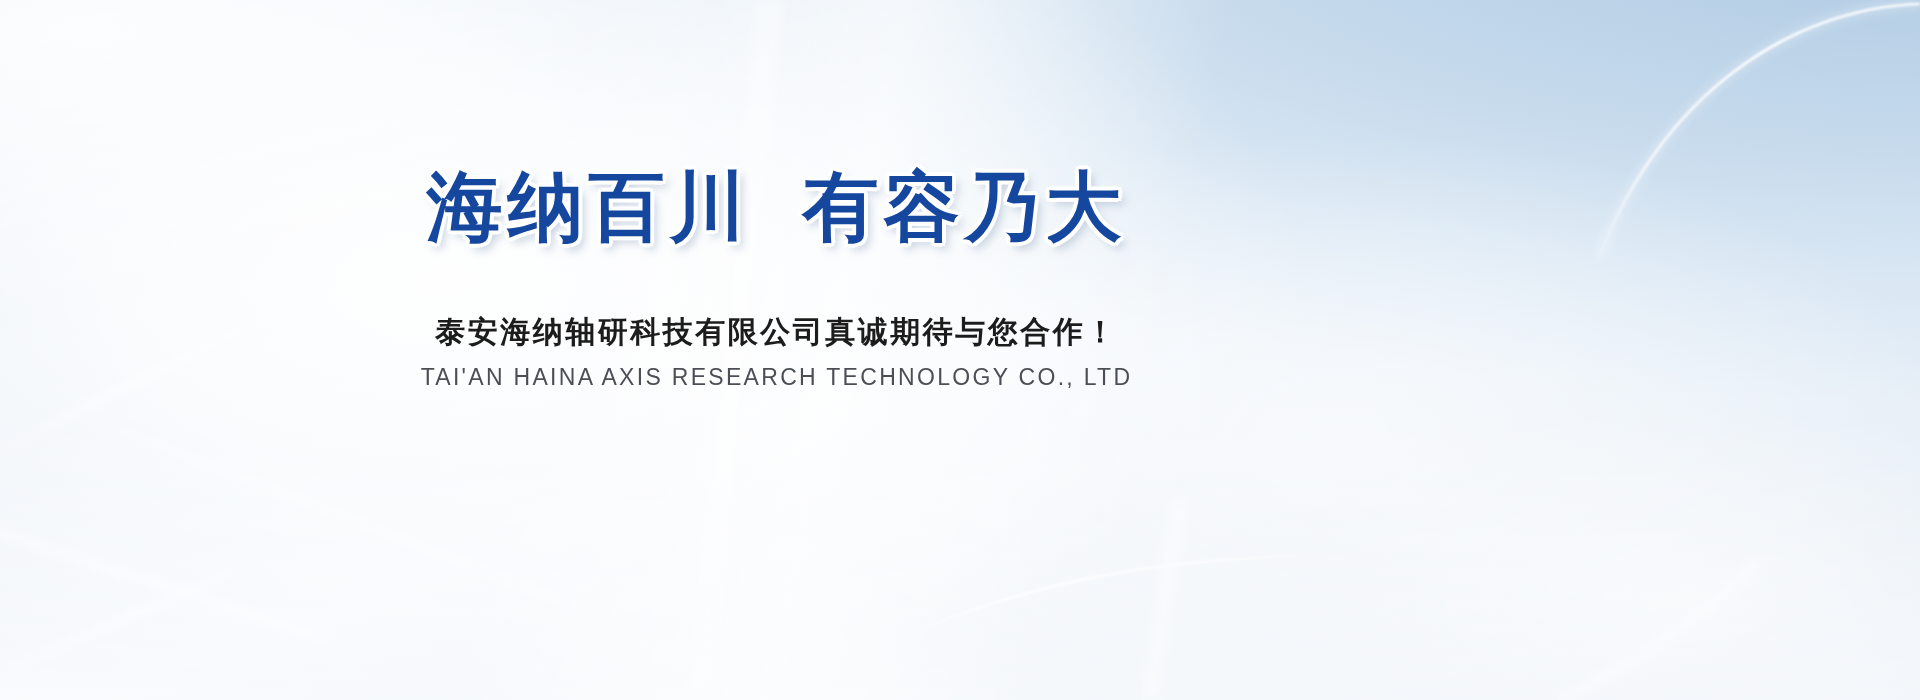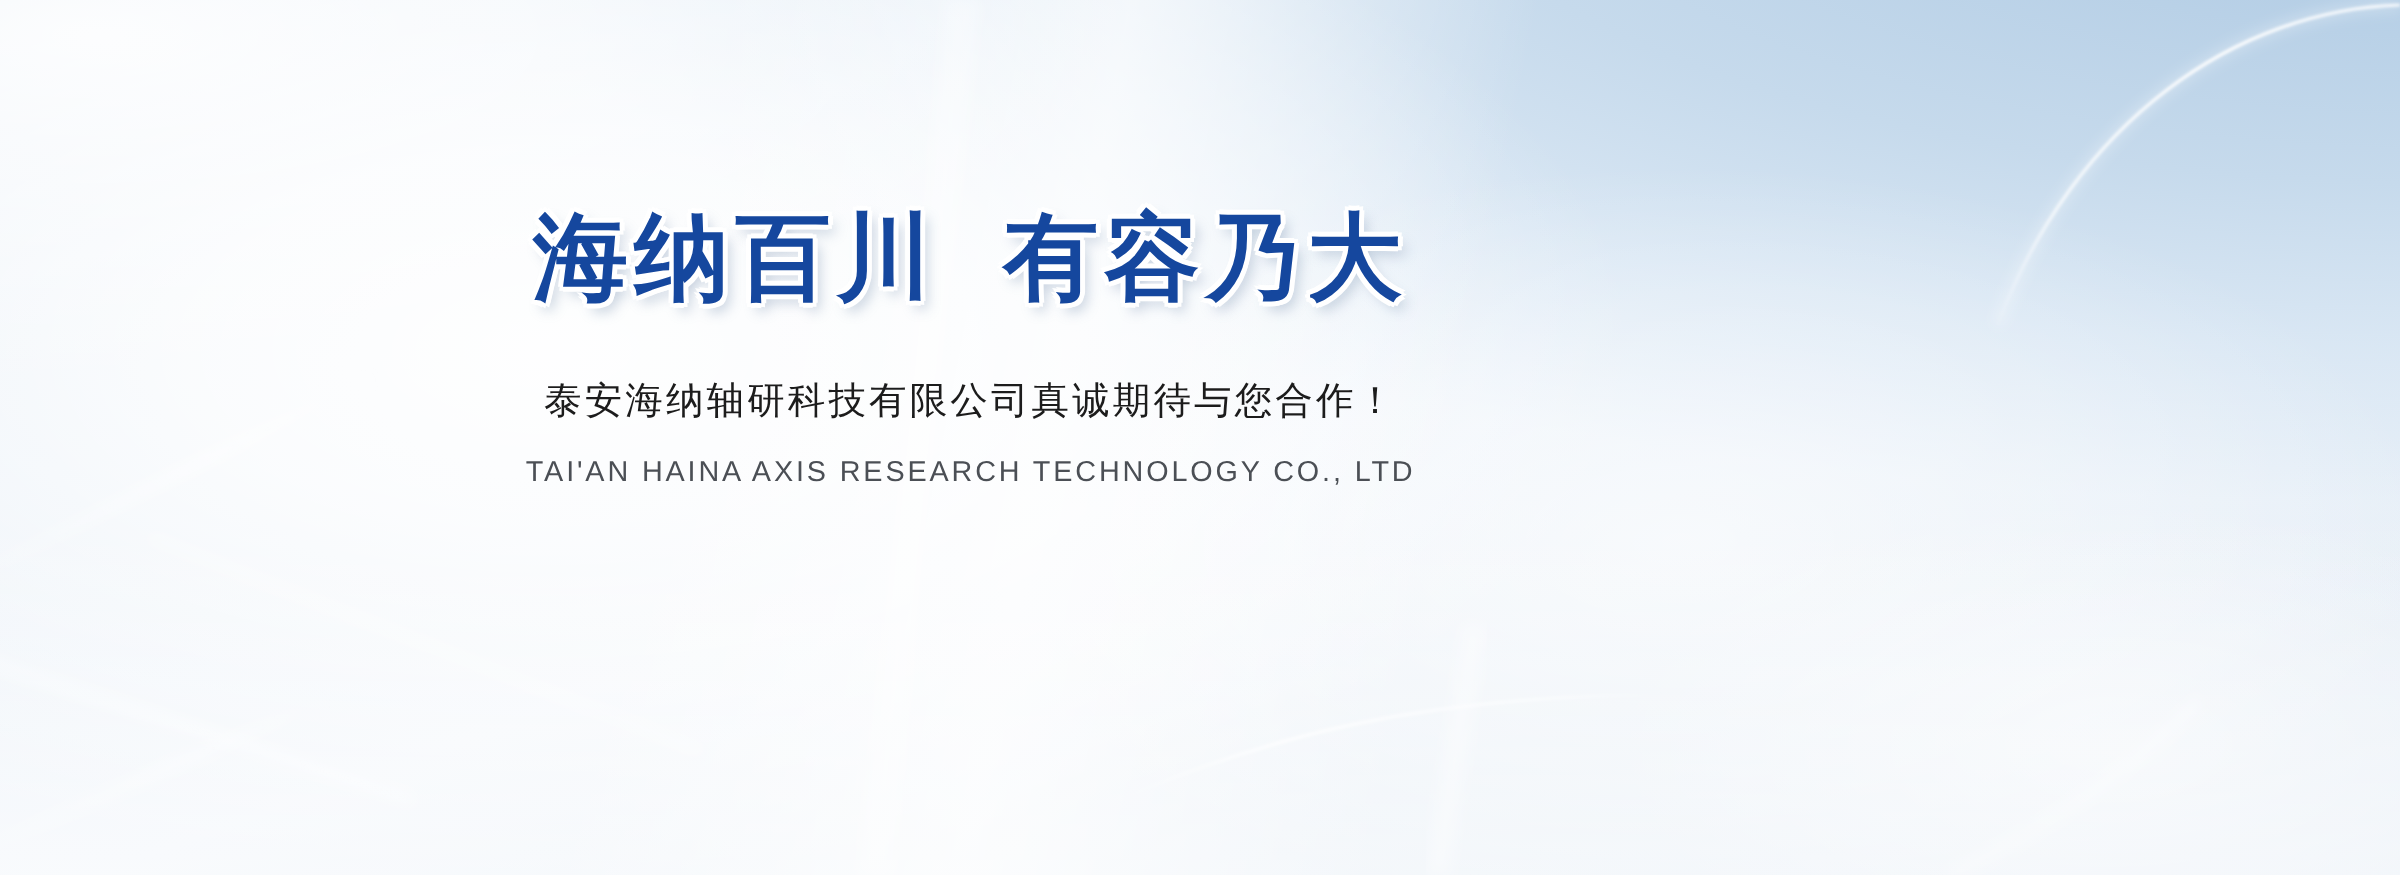--- a/index.html
+++ b/index.html
@@ -130,25 +130,25 @@
        0    4px 0 #ffffff,
        0   -4px 0 #ffffff,
        4px  0   0 #ffffff,
       -4px  0   0 #ffffff,
        5px  6px 10px rgba(120,145,175,0.45);
   }
 
   .subtitle-cn {
     position: absolute;
     left: 0;
-    top: 300px;
+    top: 312px;
     width: 1553px;
     text-align: center;
     font-size: 30px;
-    font-weight: 400;
+    font-weight: 700;
     letter-spacing: 2.5px;
     color: #1c1c1c;
     white-space: pre;
   }
 
   .subtitle-en {
     position: absolute;
     left: 0;
     top: 364px;
     width: 1553px;

